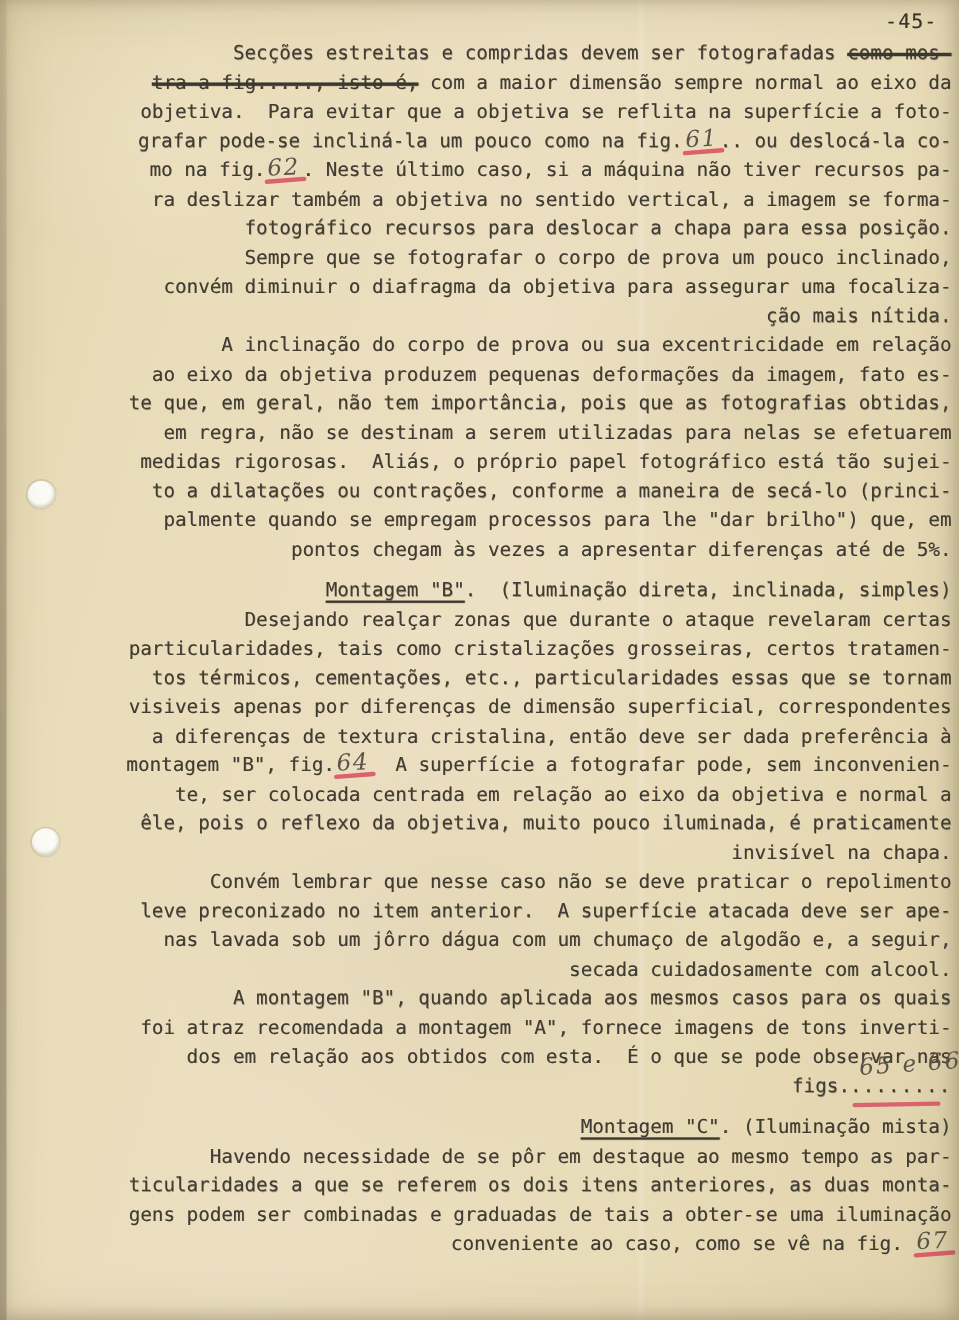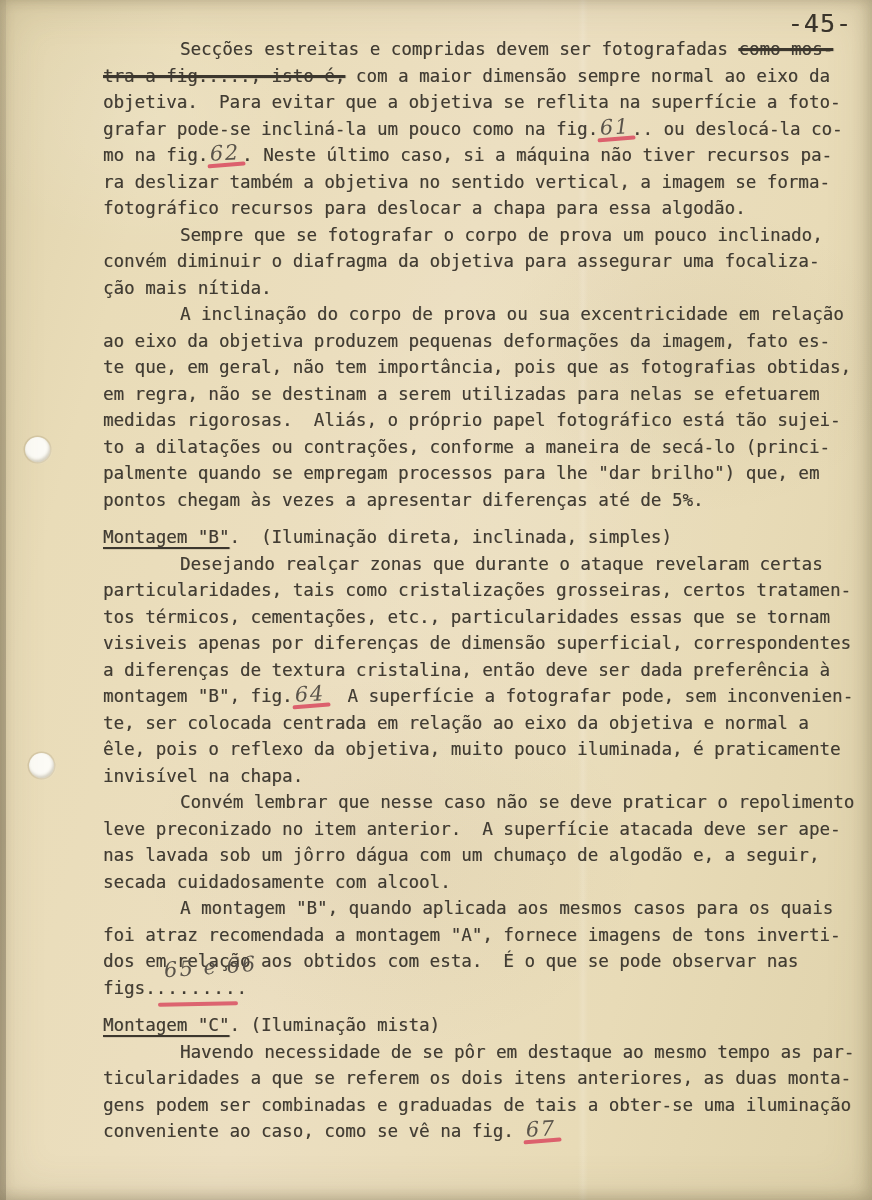--- a/index.html
+++ b/index.html
@@ -34,28 +34,29 @@
   }
   .hole{
     position:absolute;width:25px;height:25px;border-radius:50%;
     background:#fcfbf6;
     box-shadow: inset -1px -2px 3px rgba(120,105,70,.30),
                 0 0 0 1.5px rgba(125,110,75,.18),
                 1px 1px 2px rgba(255,255,255,.4);
   }
   .page-number{
     position:absolute;top:9px;right:20px;
-    font-size:25px;letter-spacing:1px;color:#39342b;
+    font-size:18px;letter-spacing:1px;color:#39342b;
     text-shadow:.4px .3px .6px rgba(58,52,42,.55);
     margin-left:15px;
   }
   .doc{
     position:absolute;left:103px;top:36px;width:762px;
     font-size:17.5px;line-height:26.5px;
     text-shadow:.4px .3px .6px rgba(58,52,42,.45);
+    text-align:right;
   }
   .line{white-space:pre;height:26.5px;}
   .line.indent{padding-left:77px;}
   .block.heading{margin-top:11px;}
   .seg-strike{
     text-decoration:line-through;
     text-decoration-thickness:3px;
     text-decoration-color:#3c372e;
   }
   .seg-u{
@@ -101,21 +102,21 @@
   <div class="hole" style="left:29px;top:753px"></div>
   <div class="page-number">-45-</div>
   <div class="doc" id="doc">
       <div class="block para">
         <div class="line indent">Secções estreitas e compridas devem ser fotografadas <span class="seg-strike">como mos-</span></div>
         <div class="line"><span class="seg-strike">tra a fig....., isto é,</span> com a maior dimensão sempre normal ao eixo da</div>
         <div class="line">objetiva.  Para evitar que a objetiva se reflita na superfície a foto-</div>
         <div class="line">grafar pode-se incliná-la um pouco como na fig.<span class="seg-hw">61</span>.. ou deslocá-la co-</div>
         <div class="line">mo na fig.<span class="seg-hw">62</span>. Neste último caso, si a máquina não tiver recursos pa-</div>
         <div class="line">ra deslizar também a objetiva no sentido vertical, a imagem se forma-</div>
-        <div class="line">fotográfico recursos para deslocar a chapa para essa algodão.</div>
+        <div class="line">fotográfico recursos para deslocar a chapa para essa posição.</div>
       </div>
       <div class="block para">
         <div class="line indent">Sempre que se fotografar o corpo de prova um pouco inclinado,</div>
         <div class="line">convém diminuir o diafragma da objetiva para assegurar uma focaliza-</div>
         <div class="line">ção mais nítida.</div>
       </div>
       <div class="block para">
         <div class="line indent">A inclinação do corpo de prova ou sua excentricidade em relação</div>
         <div class="line">ao eixo da objetiva produzem pequenas deformações da imagem, fato es-</div>
         <div class="line">te que, em geral, não tem importância, pois que as fotografias obtidas,</div>

